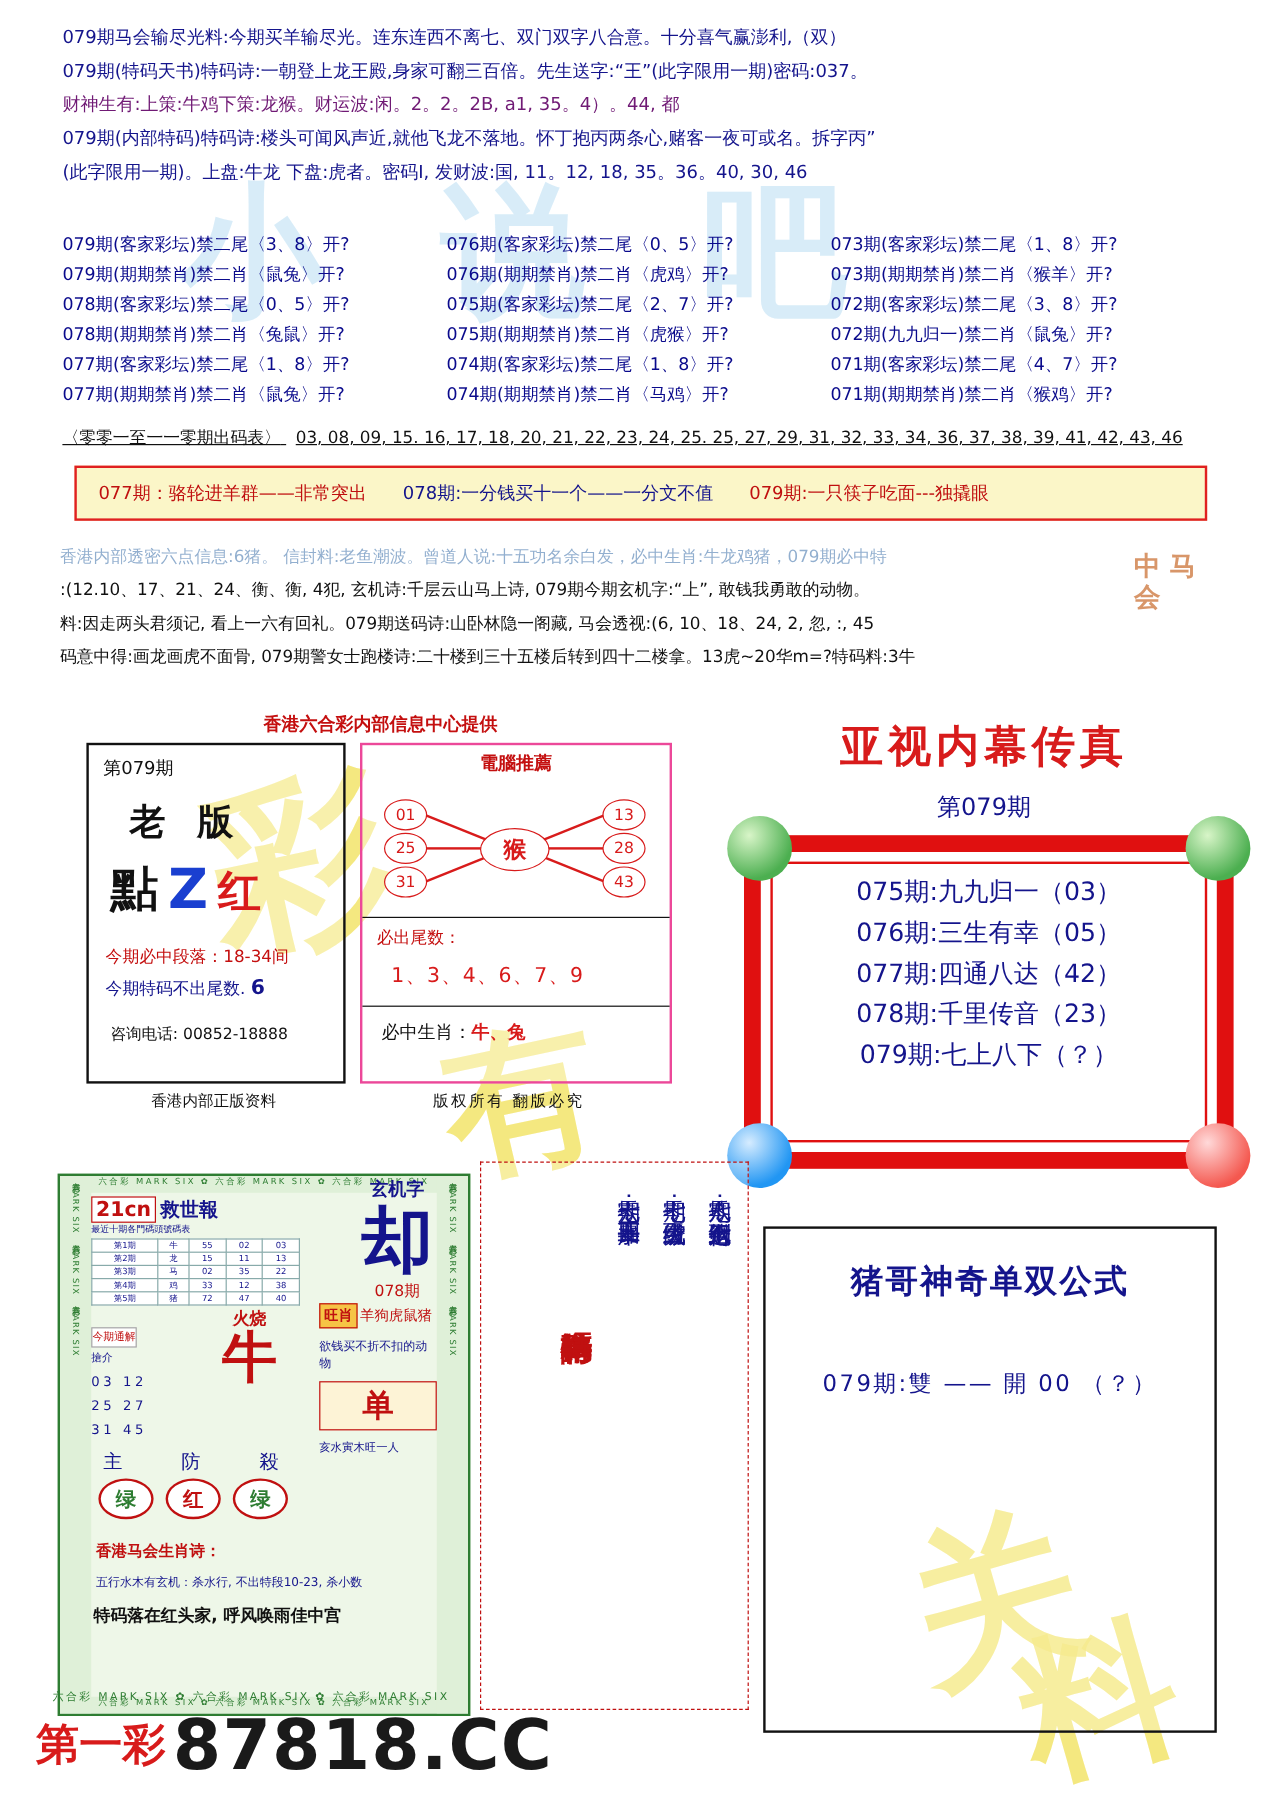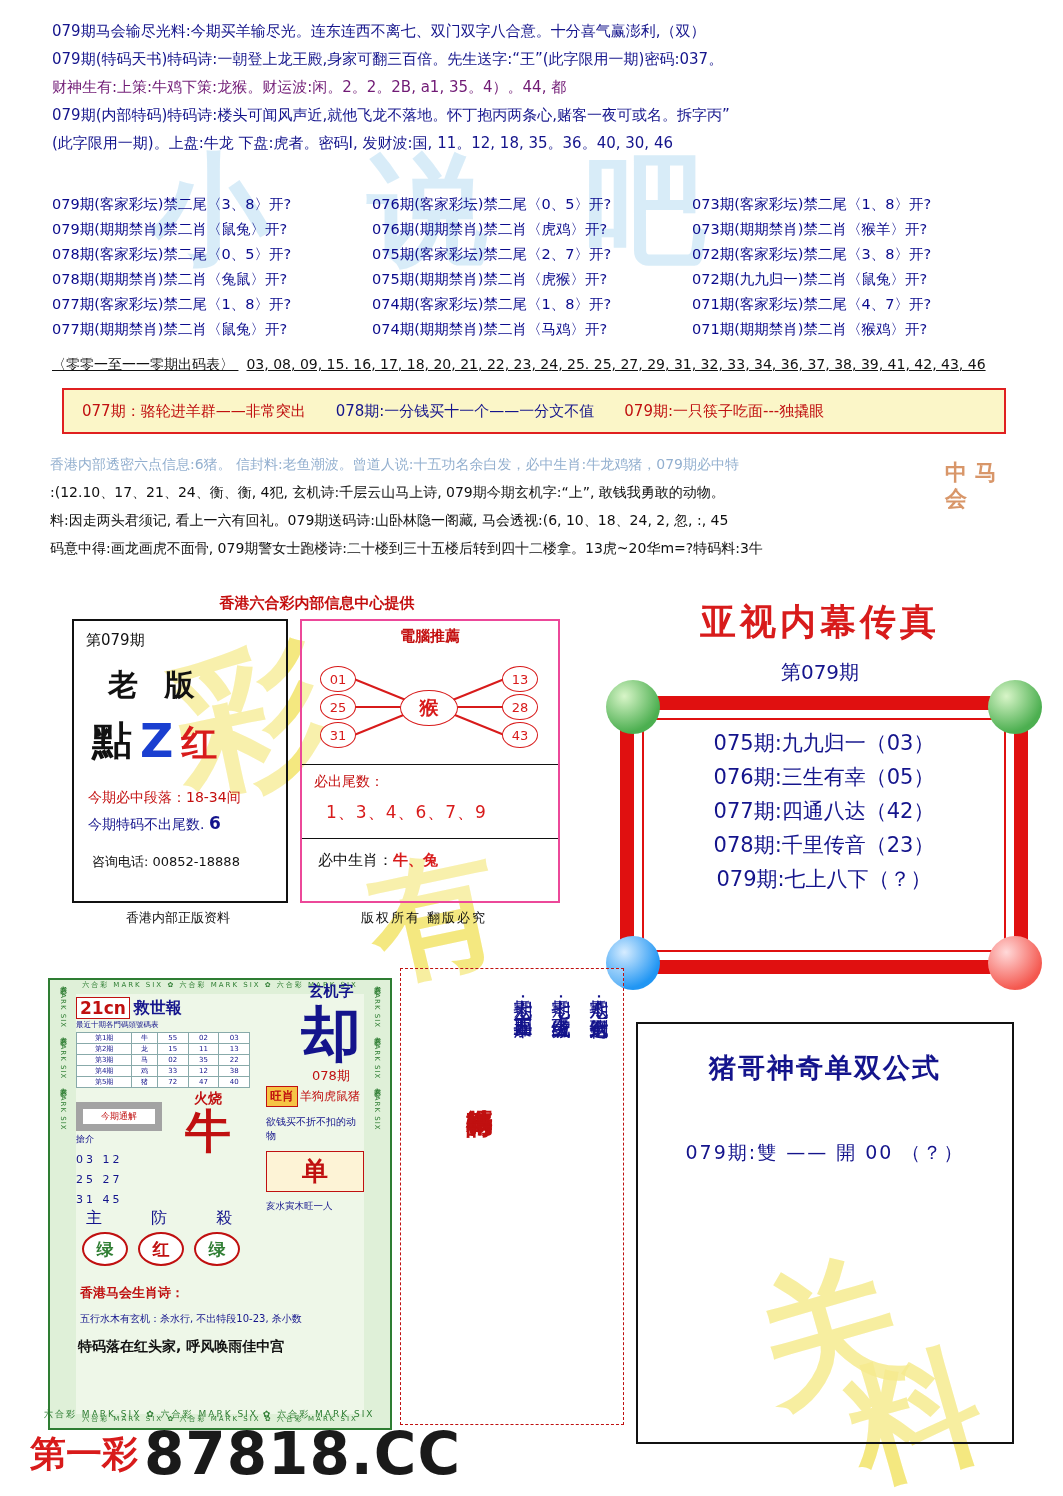--- a/index.html
+++ b/index.html
@@ -110,21 +110,21 @@
   .panelE .strip{position:absolute;left:0;right:0;top:0;height:14px;background:#dff0d8;font-size:7px;color:#2e7d32;text-align:center;letter-spacing:2px;}
   .panelE .stripB{top:auto;bottom:0;}
   .panelE .body{position:absolute;left:26px;right:26px;top:14px;bottom:14px;}
   .pe-hd{display:flex;align-items:center;gap:4px;margin-top:3px;}
   .pe-hd .a{font-size:17px;font-weight:bold;color:#c01010;border:1px solid #c01010;padding:0 3px;background:#fff;}
   .pe-hd .b{font-size:16px;font-weight:bold;color:#14148c;}
   .pe-sub{font-size:7.5px;color:#14148c;margin-top:1px;}
   .minitbl{width:174px;border-collapse:collapse;margin-top:2px;background:#fff;}
   .minitbl td{border:.6px solid #8aa;font-size:7px;padding:0 1px;color:#14148c;text-align:center;height:10px;}
   .pe-left{position:absolute;left:0;top:108px;width:96px;}
-  .pe-left .hh{font-size:9px;color:#c01010;border:7px solid #a3a3a3;padding:1px 18px;background:#fff;display:inline-block;}
+  .pe-left .hh{font-size:9px;color:#c01010;border:1px solid #a3a3a3;padding:1px 0;background:#fff;display:inline-block;}
   .pe-left .pr{font-size:11px;color:#14148c;margin-top:7px;letter-spacing:3px;}
   .pe-mid{position:absolute;left:76px;top:96px;width:112px;text-align:center;}
   .pe-mid .hs{font-size:14px;color:#c01010;font-weight:bold;}
   .pe-mid .niu{font-size:46px;font-weight:bold;color:#c01010;line-height:46px;}
   .pe-right{position:absolute;left:190px;top:92px;width:98px;}
   .pe-right .wang{display:flex;gap:2px;align-items:center;}
   .pe-right .w1{background:#f6c445;border:1px solid #c01010;color:#c01010;font-size:12px;font-weight:bold;padding:1px 3px;}
   .pe-right .w2{font-size:12px;color:#c01010;}
   .pe-right .line2{font-size:10px;color:#14148c;margin-top:8px;}
   .pe-right .dan{border:1px solid #c01010;background:#fdf3d6;text-align:center;font-size:26px;font-weight:bold;color:#c01010;margin-top:8px;padding:2px 0;}

